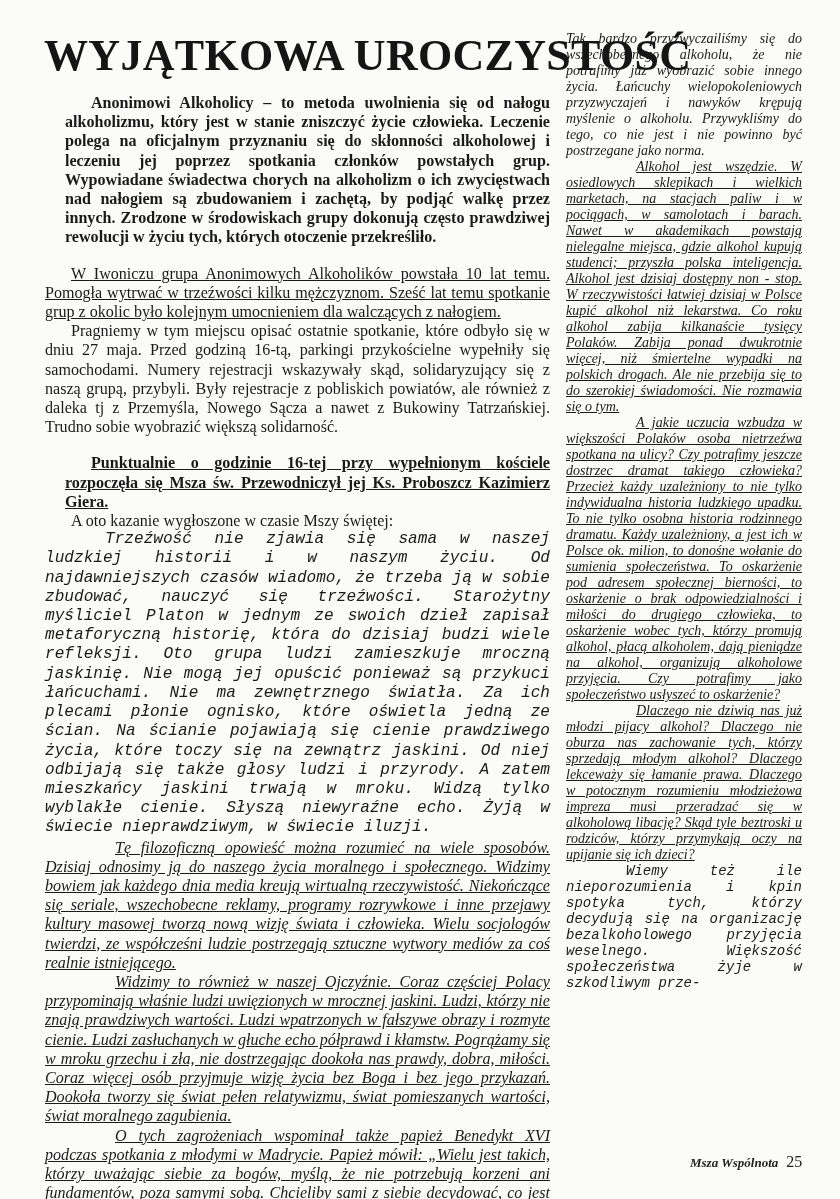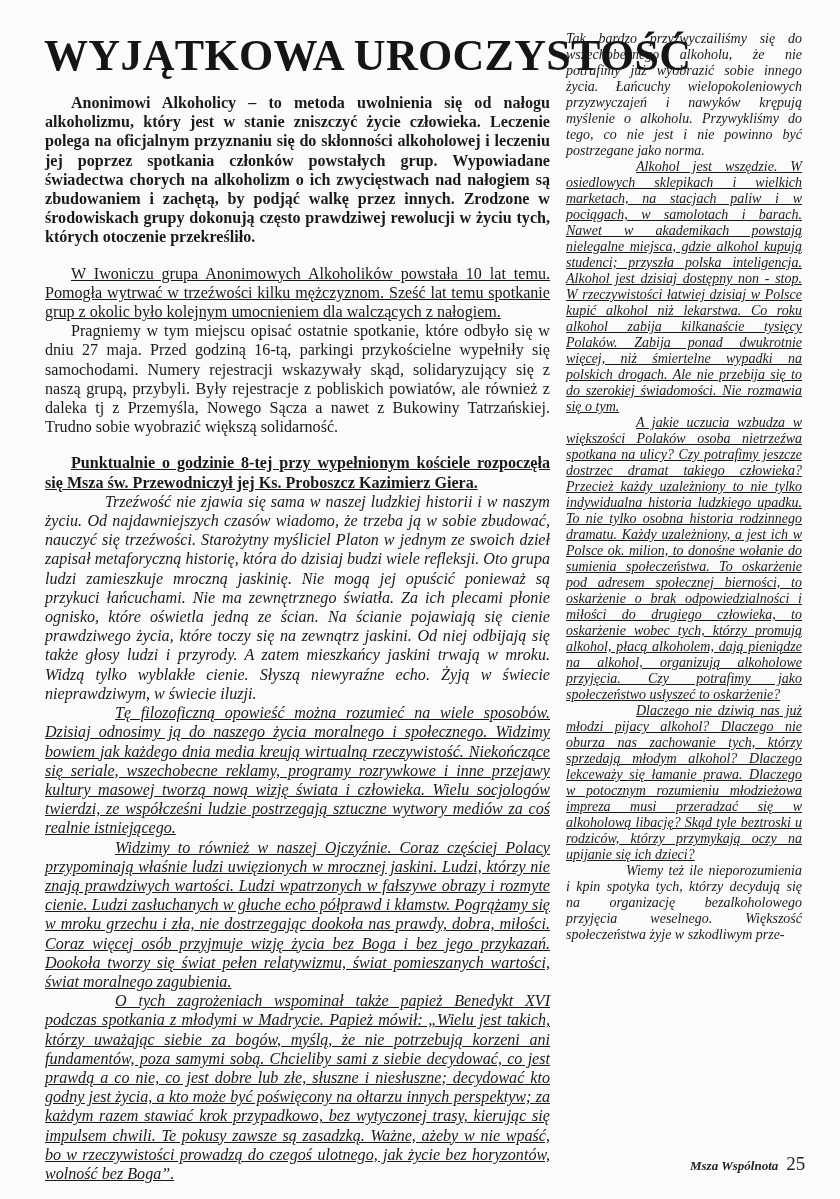--- a/index.html
+++ b/index.html
@@ -9,42 +9,43 @@
   }
   .title {
     position: absolute; left: 44px; top: 30px; width: 510px;
     font-size: 44px; font-weight: bold; letter-spacing: 0.3px; line-height: 52px;
     color: #151515; white-space: nowrap;
   }
   .col-left { position: absolute; left: 45px; top: 93px; width: 505px; }
   .col-right { position: absolute; left: 566px; top: 31px; width: 236px; }
   p { margin: 0; text-align: justify; font-size: 16.1px; line-height: 19.2px; }
   .col-right p { font-size: 14px; line-height: 16px; font-style: italic; }
-  .lead { font-weight: bold; }
+  .lead { font-weight: bold; margin-left: 20px; }
   .indent { text-indent: 26px; }
-  .indent-lg { text-indent: 60px; }
+  .indent-lg { text-indent: 60px; font-family: Liberation Mono, monospace; }
   .indent-xl { text-indent: 70px; text-decoration: underline; }
   .it { font-style: italic; }
   .gap { margin-top: 17px; text-decoration: underline; }
   .footer {
     position: absolute; left: 690px; top: 1153px; white-space: nowrap;
     font-size: 13px; font-style: italic; font-weight: bold; color: #222;
   }
-  .footer .pg { font-size: 19px; font-weight: normal; font-style: normal; margin-left: 8px; }
+  .footer .pg { font-size: 16px; font-weight: normal; font-style: normal; margin-left: 8px; }
 </style>
 </head>
 <body>
 
 <div class="title">WYJĄTKOWA UROCZYSTOŚĆ</div>
 
 <div class="col-left">
   <p class="lead indent">Anonimowi Alkoholicy – to metoda uwolnienia się od nałogu alkoholizmu, który jest w stanie zniszczyć życie człowieka. Leczenie polega na oficjalnym przyznaniu się do skłonności alkoholowej i leczeniu jej poprzez spotkania członków powstałych grup. Wypowiadane świadectwa chorych na alkoholizm o ich zwycięstwach nad nałogiem są zbudowaniem i zachętą, by podjąć walkę przez innych. Zrodzone w środowiskach grupy dokonują często prawdziwej rewolucji w życiu tych, których otoczenie przekreśliło.</p>
   <p class="indent gap">W Iwoniczu grupa Anonimowych Alkoholików powstała 10 lat temu. Pomogła wytrwać w trzeźwości kilku mężczyznom. Sześć lat temu spotkanie grup z okolic było kolejnym umocnieniem dla walczących z nałogiem.</p>
   <p class="indent">Pragniemy w tym miejscu opisać ostatnie spotkanie, które odbyło się w dniu 27 maja. Przed godziną 16-tą, parkingi przykościelne wypełniły się samochodami. Numery rejestracji wskazywały skąd, solidaryzujący się z naszą grupą, przybyli. Były rejestracje z pobliskich powiatów, ale również z daleka tj z Przemyśla, Nowego Sącza a nawet z Bukowiny Tatrzańskiej. Trudno sobie wyobrazić większą solidarność.</p>
-  <p class="lead indent gap">Punktualnie o godzinie 8-tej przy wypełnionym kościele rozpoczęła się Msza św. Przewodniczył jej Ks. Proboszcz Kazimierz Giera.</p>
+  <p class="lead indent gap">Punktualnie o godzinie 16-tej przy wypełnionym kościele rozpoczęła się Msza św. Przewodniczył jej Ks. Proboszcz Kazimierz Giera.</p>
+  <p class="indent">A oto kazanie wygłoszone w czasie Mszy świętej:</p>
   <p class="it indent-lg">Trzeźwość nie zjawia się sama w naszej ludzkiej historii i w naszym życiu.  Od najdawniejszych czasów wiadomo, że trzeba ją w sobie zbudować, nauczyć się trzeźwości. Starożytny myśliciel Platon w jednym ze swoich dzieł zapisał metaforyczną historię, która do dzisiaj budzi wiele refleksji. Oto grupa ludzi zamieszkuje mroczną jaskinię. Nie mogą jej opuścić ponieważ są przykuci łańcuchami. Nie ma zewnętrznego światła. Za ich plecami płonie ognisko, które oświetla jedną ze ścian. Na ścianie pojawiają się cienie prawdziwego życia, które toczy się na zewnątrz jaskini. Od niej odbijają się także głosy ludzi i przyrody. A zatem mieszkańcy jaskini  trwają w mroku. Widzą tylko wyblakłe cienie. Słyszą niewyraźne echo. Żyją w świecie nieprawdziwym, w świecie iluzji.</p>
   <p class="it indent-xl">Tę filozoficzną opowieść można rozumieć na wiele sposobów. Dzisiaj odnosimy ją do naszego życia moralnego i społecznego. Widzimy bowiem jak każdego dnia media kreują wirtualną rzeczywistość. Niekończące się seriale, wszechobecne reklamy, programy rozrywkowe i inne przejawy kultury masowej tworzą nową wizję świata i człowieka. Wielu socjologów twierdzi, ze współcześni ludzie postrzegają sztuczne wytwory mediów za coś realnie istniejącego.</p>
   <p class="it indent-xl">Widzimy to również w naszej Ojczyźnie. Coraz częściej Polacy przypominają właśnie ludzi uwięzionych w mrocznej jaskini. Ludzi, którzy nie znają prawdziwych wartości. Ludzi wpatrzonych w fałszywe obrazy i rozmyte cienie. Ludzi zasłuchanych w głuche echo półprawd i kłamstw. Pogrążamy się w mroku grzechu i zła, nie dostrzegając dookoła nas prawdy, dobra, miłości. Coraz więcej osób przyjmuje wizję życia bez Boga i bez jego przykazań. Dookoła tworzy się świat pełen relatywizmu, świat pomieszanych wartości, świat moralnego zagubienia.</p>
   <p class="it indent-xl">O tych zagrożeniach wspominał także papież Benedykt XVI podczas spotkania z młodymi w Madrycie. Papież mówił: „Wielu jest takich, którzy uważając siebie za bogów, myślą, że nie potrzebują korzeni ani fundamentów, poza samymi sobą. Chcieliby sami z siebie decydować, co jest prawdą a co nie, co jest dobre lub złe, słuszne  i niesłuszne; decydować kto godny jest życia, a kto może być poświęcony na ołtarzu innych perspektyw; za każdym razem stawiać krok przypadkowo, bez wytyczonej trasy, kierując się impulsem chwili. Te pokusy zawsze są zasadzką. Ważne, ażeby w nie wpaść, bo w rzeczywistości prowadzą do czegoś ulotnego, jak życie bez horyzontów, wolność bez Boga”.</p>
 
 </div>
 
 <div class="col-right">
   <p>Tak bardzo przyzwyczailiśmy się do wszechobecnego alkoholu, że nie potrafimy już wyobrazić sobie innego życia. Łańcuchy wielopokoleniowych przyzwyczajeń i nawyków krępują myślenie o alkoholu. Przywykliśmy do tego, co nie jest i nie powinno być postrzegane jako norma.</p>
   <p class="indent-xl">Alkohol jest wszędzie. W osiedlowych sklepikach i wielkich marketach, na stacjach paliw i w pociągach, w samolotach i barach. Nawet w akademikach powstają nielegalne miejsca, gdzie alkohol kupują studenci; przyszła polska inteligencja. Alkohol jest dzisiaj dostępny non - stop. W rzeczywistości łatwiej dzisiaj w Polsce kupić alkohol niż lekarstwa. Co roku alkohol zabija kilkanaście tysięcy Polaków. Zabija ponad dwukrotnie więcej, niż śmiertelne wypadki na polskich drogach. Ale nie przebija się to do szerokiej świadomości. Nie rozmawia się o tym.</p>

